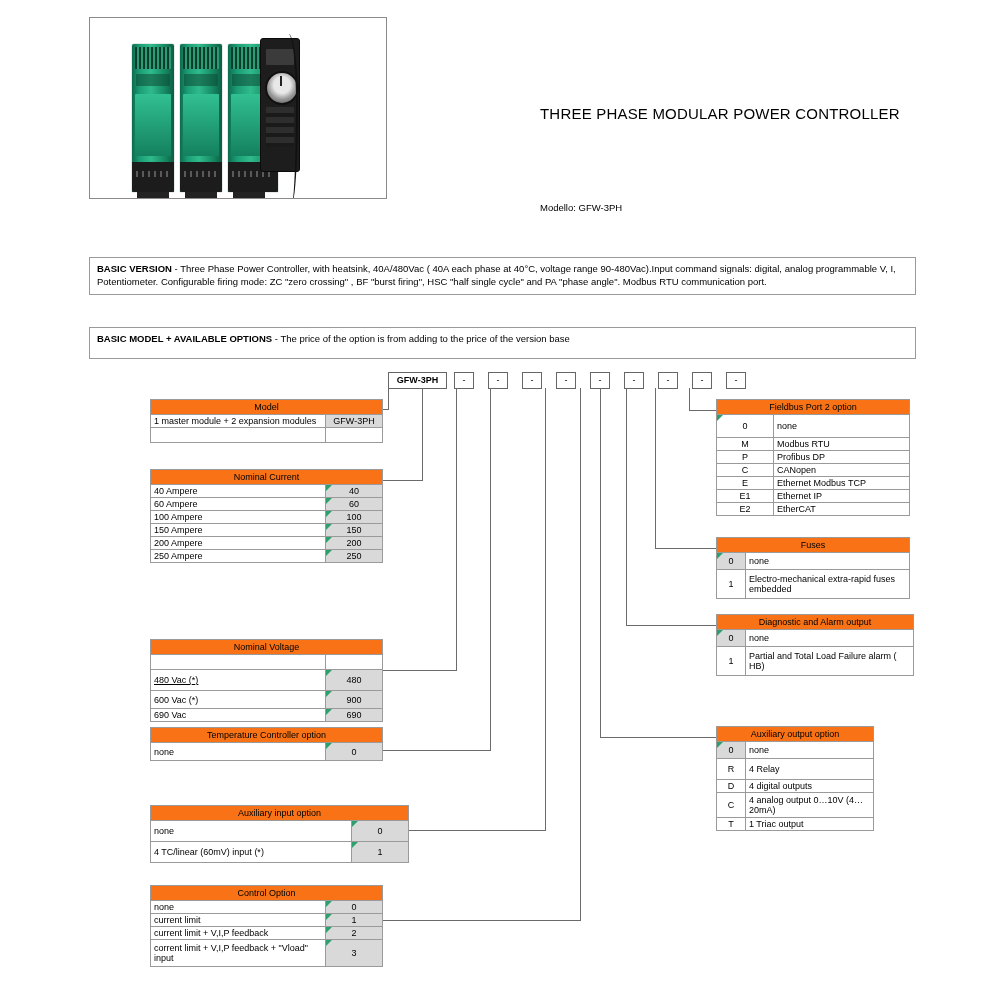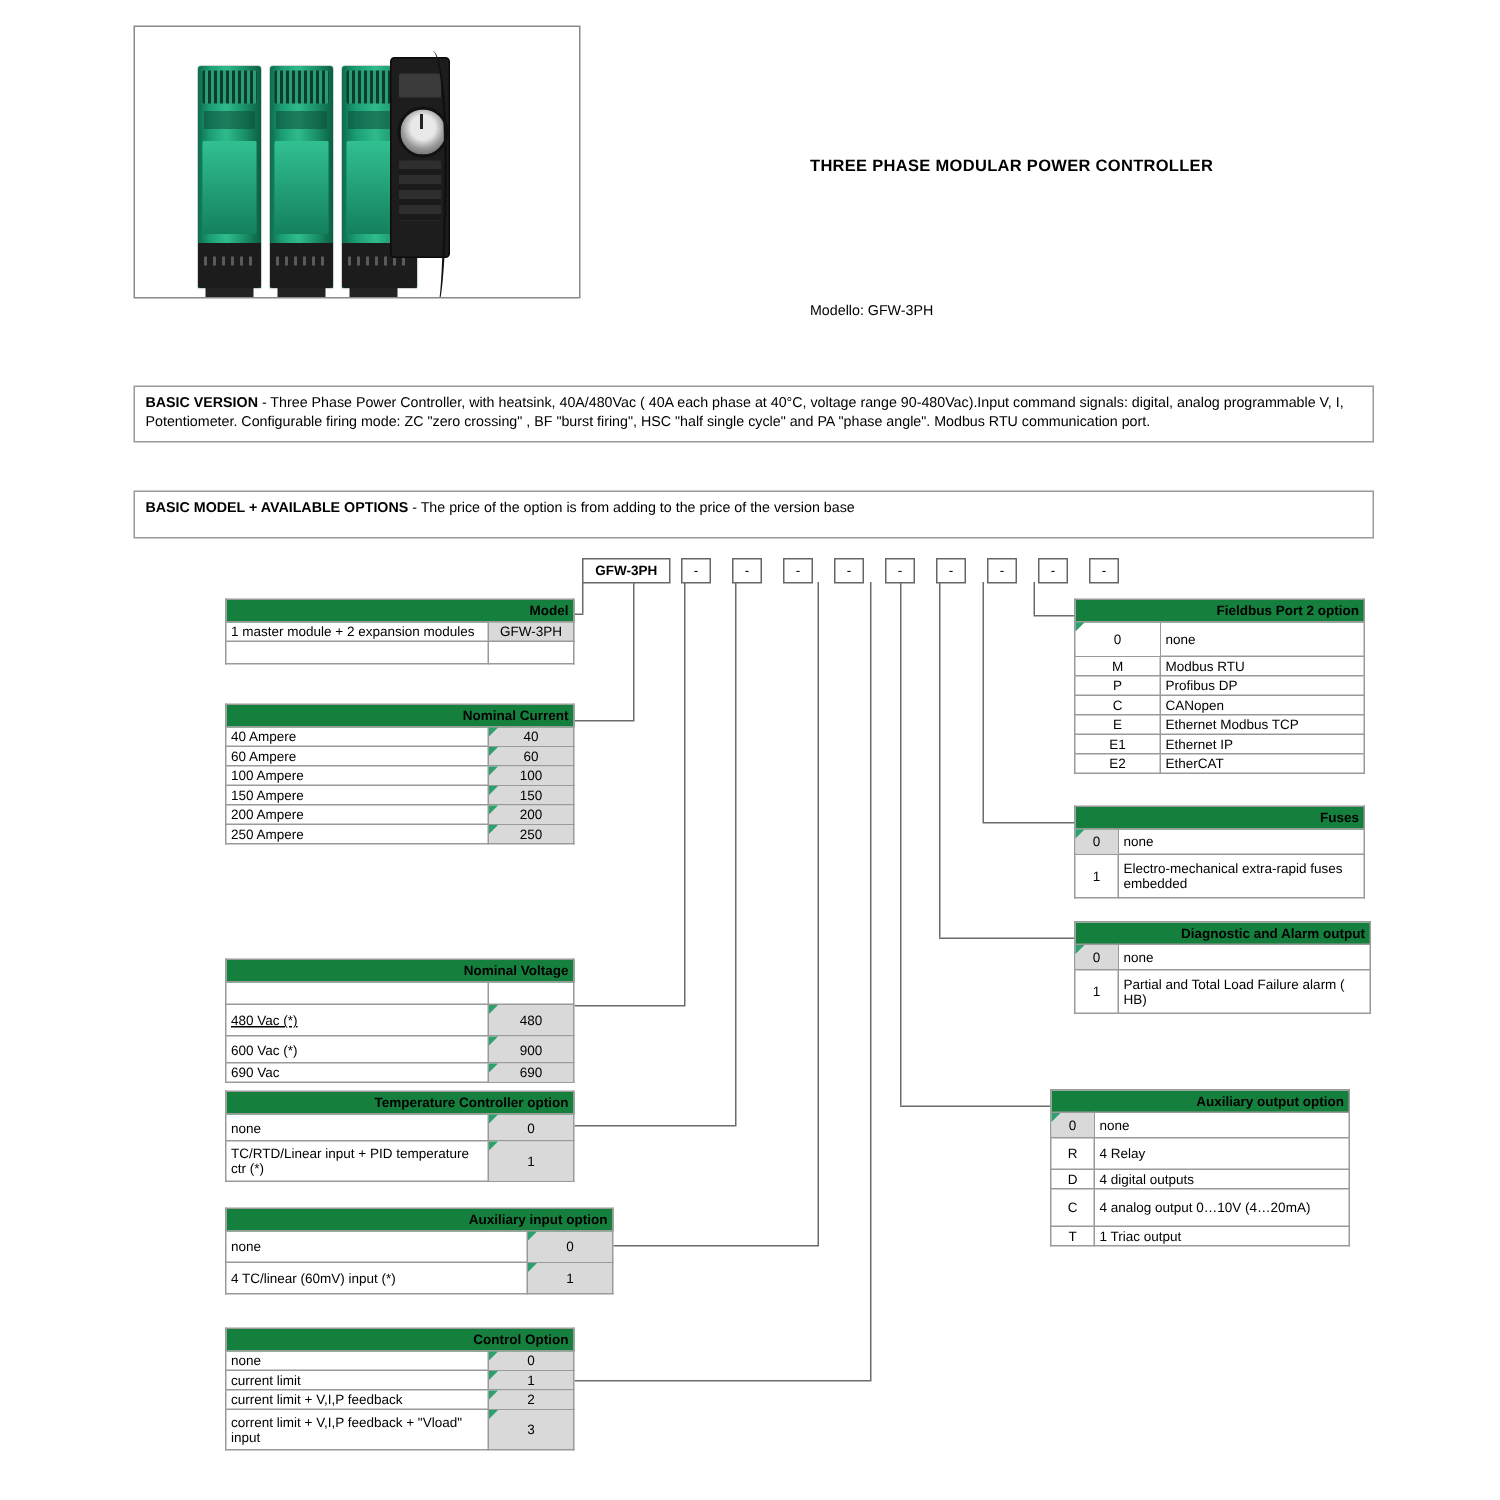--- a/index.html
+++ b/index.html
@@ -87,21 +87,21 @@
     background: repeating-linear-gradient(180deg,#2e2e2e 0 6px,#1a1a1a 6px 10px);
     border-radius:1px;
   }
   .cable {
     position:absolute; left:150px; top:2px; width:14px; height:170px;
     border-right:2px solid #111;
     border-radius: 0 60% 40% 0 / 0 40% 60% 0;
   }
 
   
-  #title-main { left: 540px; top: 105px; font-weight: bold; font-size: 11px; letter-spacing: .2px; }
+  #title-main { left: 540px; top: 105px; font-weight: normal; font-size: 15px; letter-spacing: .2px; }
   #model-line { left: 540px; top: 202px; font-size: 9.5px; }
 
   
   .noteblock {
     border: 1px solid #9a9a9a;
     background: #ffffff;
     padding: 5px 7px;
     line-height: 1.35;
   }
   #basic-version { left: 89px; top: 257px; width: 811px; }
@@ -126,23 +126,23 @@
     border-collapse: collapse;
     font-size: 9px;
     background: #ffffff;
   }
   table.opt td, table.opt th {
     border: 1px solid #9a9a9a;
     padding: 1px 3px;
     vertical-align: middle;
   }
   table.opt th.hdr {
-    background: #15803d;
-    text-align: right;
-    font-weight: bold;
+    background: #f97316;
+    text-align: center;
+    font-weight: normal;
     font-size: 9px;
     padding: 2px 3px;
   }
   td.code {
     text-align: center;
     width: 22px;
   }
   td.codegrey {
     text-align: center;
     background: #d9d9d9;
@@ -163,21 +163,21 @@
   
   #tbl-model      { left: 150px; top: 399px; width: 233px; }
   #tbl-current    { left: 150px; top: 469px; width: 233px; }
   #tbl-voltage    { left: 150px; top: 639px; width: 233px; }
   #tbl-tempctrl   { left: 150px; top: 727px; width: 233px; }
   #tbl-auxin      { left: 150px; top: 805px; width: 259px; }
   #tbl-control    { left: 150px; top: 885px; width: 233px; }
   #tbl-fieldbus   { left: 716px; top: 399px; width: 194px; }
   #tbl-fuses      { left: 716px; top: 537px; width: 194px; }
   #tbl-diag       { left: 716px; top: 614px; width: 198px; border-radius: 12px; }
-  #tbl-auxout     { left: 700px; top: 726px; width: 200px; }
+  #tbl-auxout     { left: 716px; top: 726px; width: 158px; }
 
   
   .ln { position: absolute; background: #6b6b6b; }
   .ln.h { height: 1px; }
   .ln.v { width: 1px; }
 </style>
 </head>
 <body>
 
 <div class="abs" id="product-photo">
@@ -340,24 +340,20 @@
 
 <table class="opt abs" id="tbl-tempctrl">
   <tbody>
       <tr>
         <th class="hdr" colspan="2">Temperature Controller option</th>
       </tr>
   <tr>
         <td style="height:15px;">none</td>
         <td class="codegrey tick">0</td>
       </tr>
-  <tr>
-        <td style="height:24px;">TC/RTD/Linear input + PID temperature ctr (*)</td>
-        <td class="codegrey tick">1</td>
-      </tr>
 </tbody>
   </table>
 
 <table class="opt abs" id="tbl-auxin">
   <tbody>
       <tr>
         <th class="hdr" colspan="2">Auxiliary input option</th>
       </tr>
   <tr>
         <td style="height:18px;">none</td>

